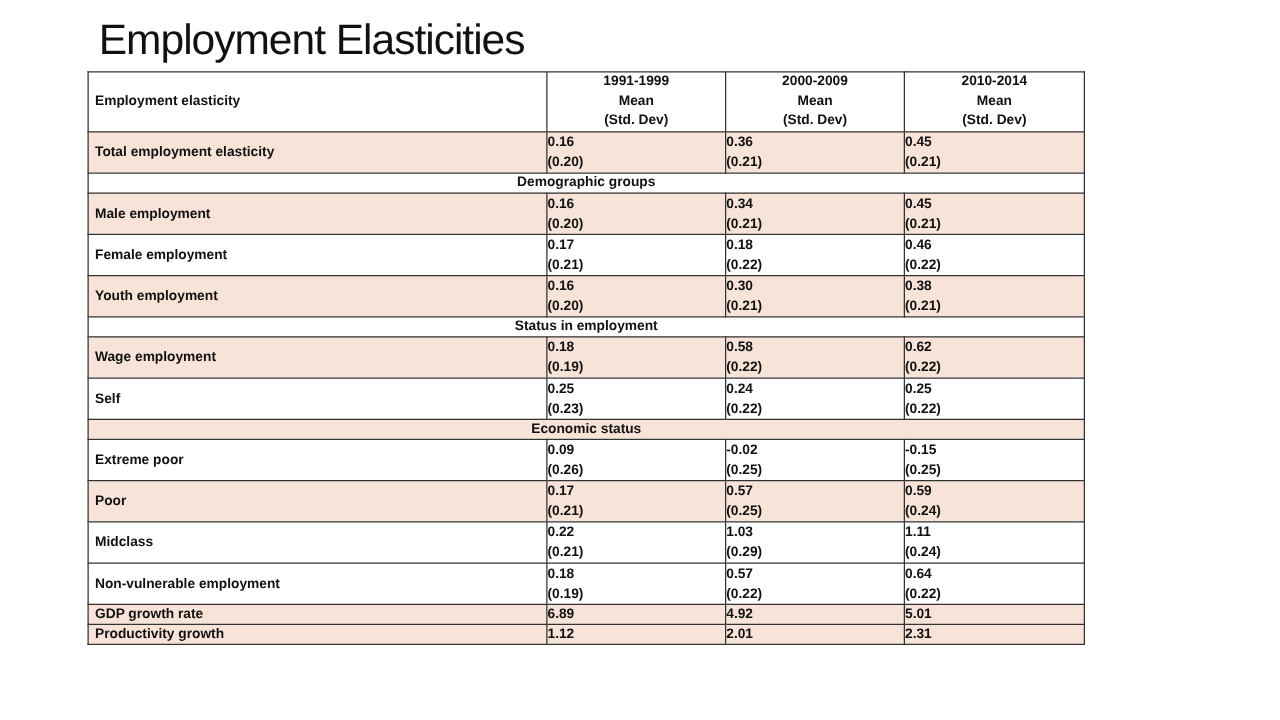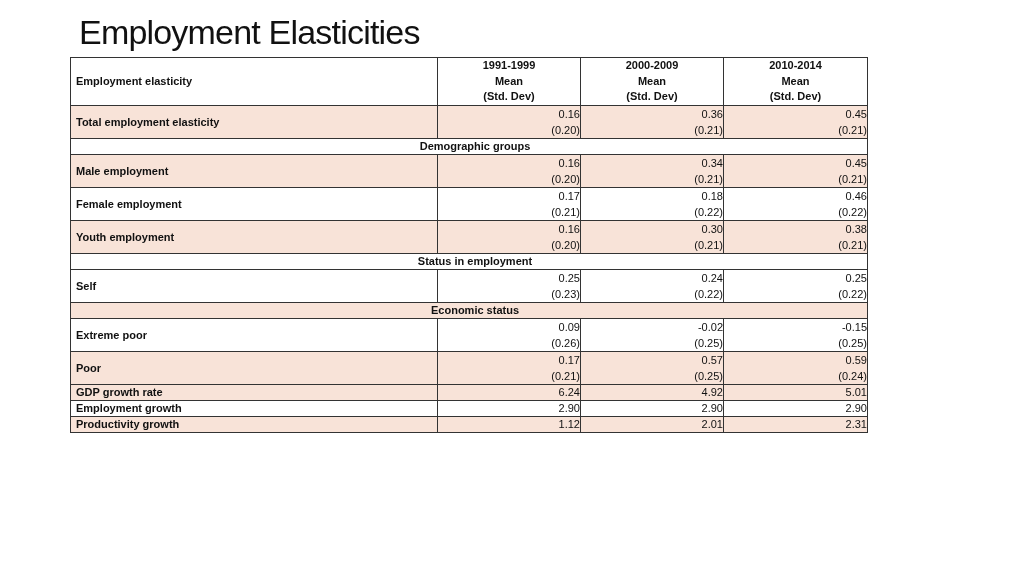--- a/index.html
+++ b/index.html
@@ -13,26 +13,26 @@
   }
   table.grid {
     position:absolute; left:70px; top:57px; width:797px;
     border-collapse:collapse; table-layout:fixed; font-size:11px;
   }
   table.grid td {
     border:1.5px solid #333; padding:0; vertical-align:middle;
   }
   col.c0 { width:367px; } col.c1 { width:143px; } col.c2 { width:143px; } col.c3 { width:144px; }
   .label { font-weight:bold; padding-left:5px !important; text-align:left; }
-  .num { text-align:right; line-height:16px; }
+  .num { text-align:left; line-height:16px;font-weight:bold; }
   .num div { height:16px; }
   .hdr { text-align:center; font-weight:bold; line-height:15.5px; }
   tr.h-head td { height:46px;margin-top:40px; }
   tr.h-2 td { height:31px; }
-  tr.h-1 td { height:15px; line-height:15px;padding-left:12px; }
+  tr.h-1 td { height:15px; line-height:15px; }
   .sec { text-align:center; font-weight:bold; }
   .shade td { background:#f8e3d8; }
   .plain td { background:#ffffff; }
 </style>
 </head>
 <body>
 
 <div class="title">Employment Elasticities</div>
 
 <table class="grid">
@@ -126,20 +126,35 @@
     <td class="num">
           <div>0.38</div>
           <div>(0.21)</div>
         </td>
   </tr>
 
   <tr class="plain h-1">
     <td colspan="4" class="sec">Status in employment</td>
   </tr>
 
+  <tr class="shade h-2">
+    <td class="label">Wage employment</td>
+    <td class="num">
+          <div>0.18</div>
+          <div>(0.19)</div>
+        </td>
+    <td class="num">
+          <div>0.58</div>
+          <div>(0.22)</div>
+        </td>
+    <td class="num">
+          <div>0.62</div>
+          <div>(0.22)</div>
+        </td>
+  </tr>
   <tr class="plain h-2">
     <td class="label">Self</td>
     <td class="num">
           <div>0.25</div>
           <div>(0.23)</div>
         </td>
     <td class="num">
           <div>0.24</div>
           <div>(0.22)</div>
         </td>
@@ -176,32 +191,56 @@
         </td>
     <td class="num">
           <div>0.57</div>
           <div>(0.25)</div>
         </td>
     <td class="num">
           <div>0.59</div>
           <div>(0.24)</div>
         </td>
   </tr>
+  <tr class="plain h-2">
+    <td class="label">Midclass</td>
+    <td class="num">
+          <div>0.22</div>
+          <div>(0.21)</div>
+        </td>
+    <td class="num">
+          <div>1.03</div>
+          <div>(0.29)</div>
+        </td>
+    <td class="num">
+          <div>1.11</div>
+          <div>(0.24)</div>
+        </td>
+  </tr>
+  <tr class="plain h-2">
+    <td class="label">Non-vulnerable employment</td>
+    <td class="num">
+          <div>0.18</div>
+          <div>(0.19)</div>
+        </td>
+    <td class="num">
+          <div>0.57</div>
+          <div>(0.22)</div>
+        </td>
+    <td class="num">
+          <div>0.64</div>
+          <div>(0.22)</div>
+        </td>
+  </tr>
 
   <tr class="shade h-1">
     <td class="label">GDP growth rate</td>
-    <td class="num">6.24</td>
+    <td class="num">6.89</td>
     <td class="num">4.92</td>
     <td class="num">5.01</td>
-  </tr>
-  <tr class="plain h-1">
-    <td class="label">Employment growth</td>
-    <td class="num">2.90</td>
-    <td class="num">2.90</td>
-    <td class="num">2.90</td>
   </tr>
   <tr class="shade h-1">
     <td class="label">Productivity growth</td>
     <td class="num">1.12</td>
     <td class="num">2.01</td>
     <td class="num">2.31</td>
   </tr>
 </tbody>
   </table>
 

